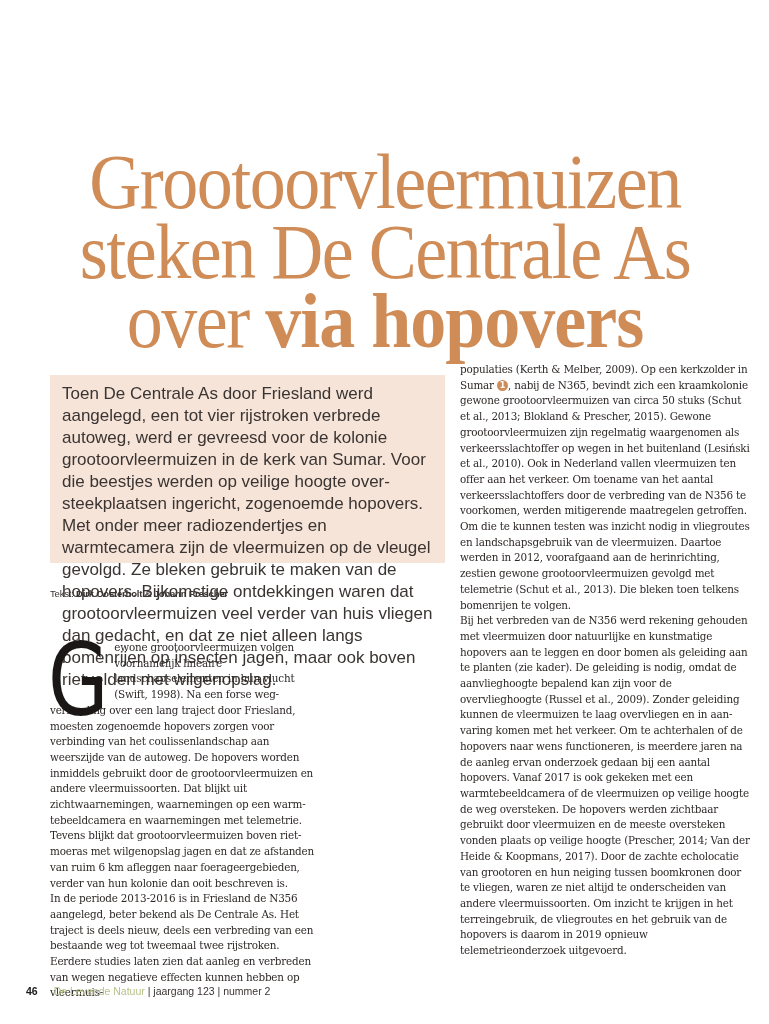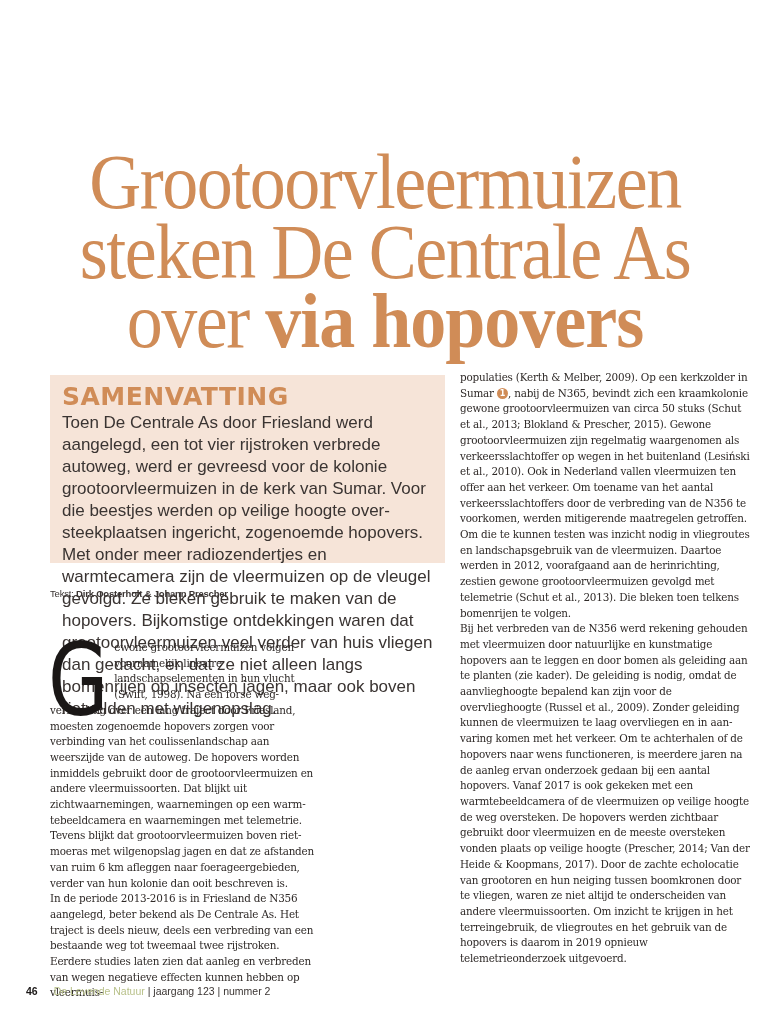--- a/index.html
+++ b/index.html
@@ -7,38 +7,37 @@
   .title { position: absolute; left: 40px; top: 100px; width: 690px; text-align: center; color: #d08c57; font-family: "Liberation Serif", serif; font-size: 72px; line-height: 64px; letter-spacing: -1.5px; font-weight: normal; transform: scaleY(1.08); transform-origin: top center; }
   .title .bold { font-weight: bold; letter-spacing: -1px; }
   .summary { position: absolute; left: 50px; top: 375px; width: 395px; height: 188px; background: #f6e4d8; box-sizing: border-box; padding: 8px 12px; }
   .summary h2 { margin: 0 0 1px 0; font-family: "DejaVu Sans", sans-serif; font-weight: bold; font-size: 25px; color: #d08c57; letter-spacing: 0.5px; line-height: 28px; }
   .summary p { margin: 0; font-family: "Liberation Sans", sans-serif; font-size: 17px; line-height: 22px; color: #3a3432; }
   .byline { position: absolute; left: 50px; top: 588px; font-family: "Liberation Sans", sans-serif; font-size: 9.5px; color: #3a3432; letter-spacing: -0.2px; }
   .byline b { font-weight: bold; }
   .col { position: absolute; font-family: "DejaVu Serif", serif; font-size: 10.4px; line-height: 15.7px; color: #2e2927; letter-spacing: -0.2px; }
   .col p { margin: 0; }
   .col-left { left: 50px; top: 640px; width: 272px; }
-  .col-right { left: 460px; top: 370px; width: 290px; }
+  .col-right { left: 460px; top: 362px; width: 290px; }
   .dropcap { float: left; font-family: "DejaVu Sans", sans-serif; font-size: 78px; line-height: 60px; height: 60px; margin: 2px 6px 0 -2px; color: #1a1716; font-weight: normal; transform: scaleY(1.28); transform-origin: top left; }
   .marker { display: inline-block; width: 11px; height: 11px; border-radius: 50%; background: #d08c57; color: #ffffff; font-family: "DejaVu Sans", sans-serif; font-size: 8px; line-height: 11px; text-align: center; vertical-align: middle; font-weight: bold; }
   .footer { position: absolute; left: 26px; top: 985px; font-family: "Liberation Sans", sans-serif; font-size: 10.5px; color: #3a3432; }
   .footer .pnum { font-weight: bold; color: #1a1716; margin-right: 16px; }
   .footer .mag { color: #b8c089; font-weight: normal; }
 </style>
 </head>
 <body>
 
 <h1 class="title">
   <span>Grootoorvleermuizen</span><br>
   <span>steken De Centrale As</span><br>
   <span>over </span><span class="bold">via hopovers</span>
 </h1>
 
 <div class="summary">
-  <h2>SAMENVATTING</h2>
   <p>Toen De Centrale As door Friesland werd aangelegd, een tot vier rijstroken verbrede autoweg, werd er gevreesd voor de kolonie grootoorvleermuizen in de kerk van Sumar. Voor die beestjes werden op veilige hoogte over­steekplaatsen ingericht, zogenoemde hopovers. Met onder meer radiozen­dertjes en warmtecamera zijn de vleermuizen op de vleugel gevolgd. Ze ble­ken gebruik te maken van de hopovers. Bijkomstige ontdekkingen waren dat grootoorvleermuizen veel verder van huis vliegen dan gedacht, en dat ze niet alleen langs bomenrijen op insecten jagen, maar ook boven rietvel­den met wilgenopslag.</p>
 </div>
 
 <div class="byline">
   <span>Tekst: </span><b>Dirk Oosterholt &amp; Johann Prescher</b>
 </div>
 
 <div class="col col-left">
   <p><span class="dropcap">G</span><span>ewone grootoorvleermuizen volgen voor­namelijk lineaire landschapselementen in hun vlucht (Swift, 1998). Na een forse weg­verbreding over een lang traject door Friesland, moesten zogenoemde hopovers zorgen voor verbinding van het coulissenland­schap aan weerszijde van de autoweg. De hopovers worden inmiddels gebruikt door de grootoorvleer­muizen en andere vleermuissoorten. Dat blijkt uit zichtwaarnemingen, waarnemingen op een warm­tebeeldcamera en waarnemingen met telemetrie. Tevens blijkt dat grootoorvleermuizen boven riet­moeras met wilgenopslag jagen en dat ze afstanden van ruim 6 km afleggen naar foerageergebieden, verder van hun kolonie dan ooit beschreven is.</span></p>
   <p>In de periode 2013-2016 is in Friesland de N356 aan­gelegd, beter bekend als De Centrale As. Het traject is deels nieuw, deels een verbreding van een bestaande weg tot tweemaal twee rijstroken. Eerdere studies laten zien dat aanleg en verbreden van wegen negatieve effecten kunnen hebben op vleermuis-</p>

